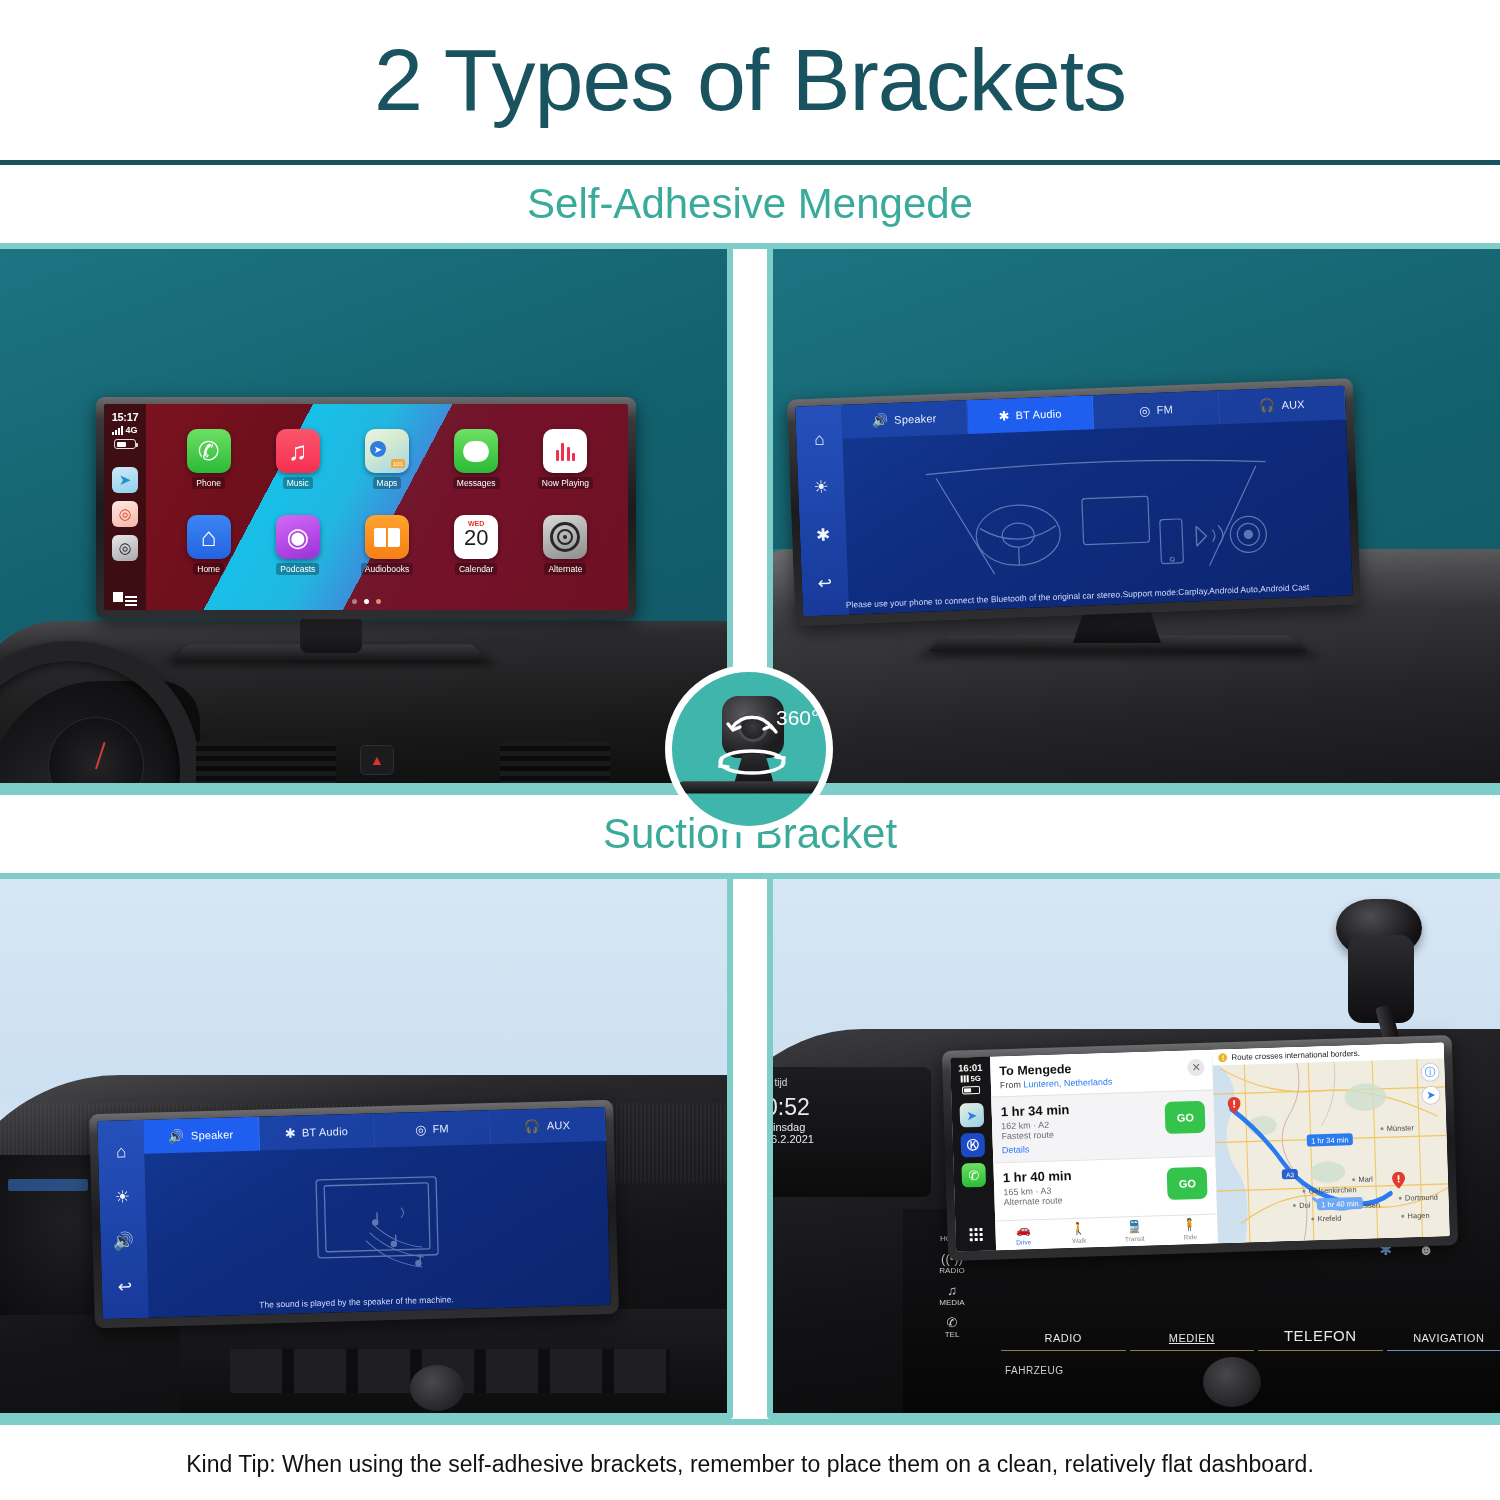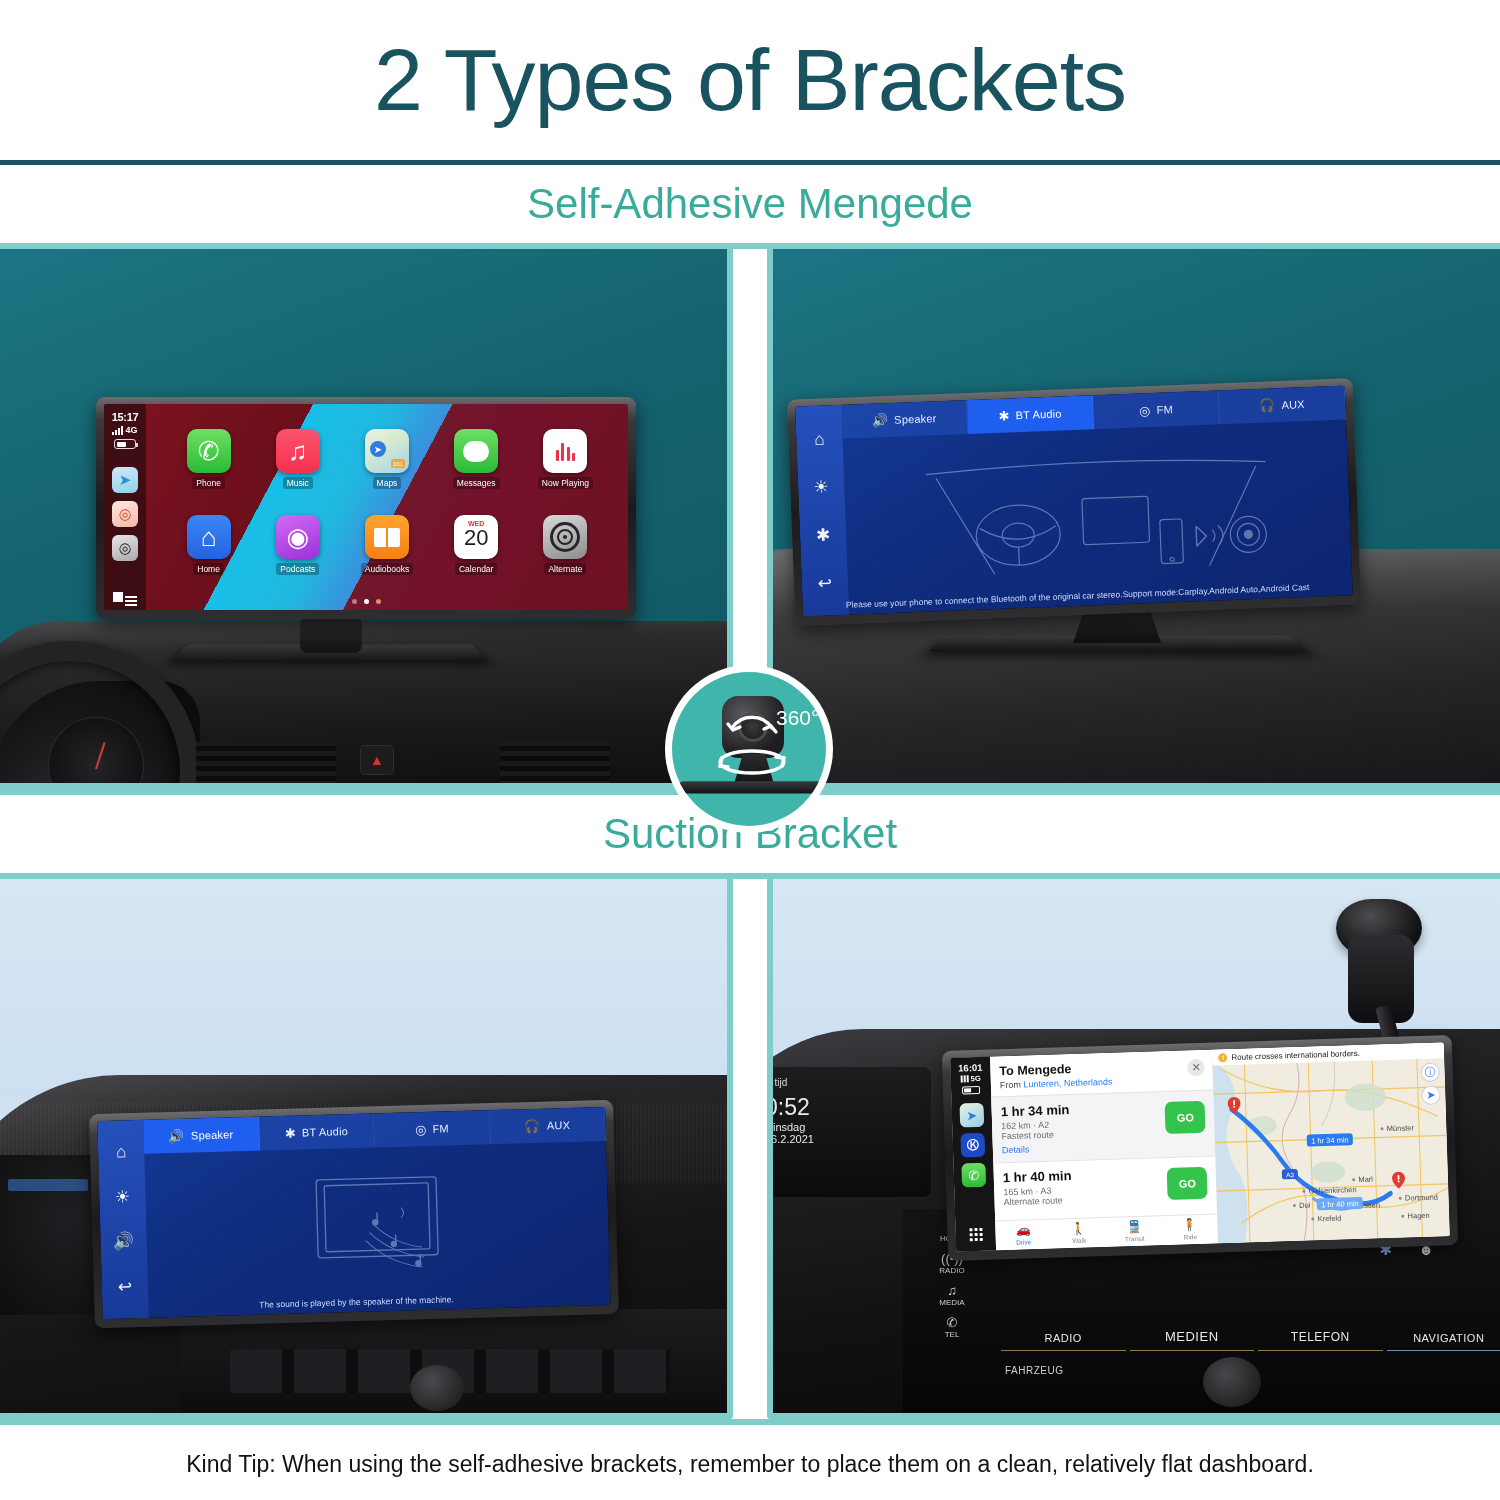--- a/index.html
+++ b/index.html
@@ -649,24 +649,24 @@
                 display:flex;flex-direction:column;gap:8px;color:#cfcfd3;font-size:8px;text-align:center;">
       <div><div style="font-size:13px;">⌂</div><span>HOME</span></div>
       <div><div style="font-size:13px;">((•))</div><span>RADIO</span></div>
       <div><div style="font-size:13px;">♫</div><span>MEDIA</span></div>
       <div><div style="font-size:13px;">✆</div><span>TEL</span></div>
     </div>
     <div style="position:absolute;left:228px;top:352px;width:510px;height:120px;display:flex;gap:4px;">
       <div style="flex:1;border-bottom:1px solid #8e7b4a;color:#e7e7ea;font-size:11px;display:flex;align-items:flex-end;justify-content:center;padding-bottom:6px;letter-spacing:.5px;">
         <span>RADIO</span>
         </div>
-      <div style="flex:1;border-bottom:1px solid #8e7b4a;color:#e7e7ea;font-size:13px;display:flex;align-items:flex-end;justify-content:center;padding-bottom:6px;letter-spacing:.5px;">
+      <div style="flex:1;border-bottom:1px solid #8e7b4a;color:#e7e7ea;font-size:11px;display:flex;align-items:flex-end;justify-content:center;padding-bottom:6px;letter-spacing:.5px;text-decoration:underline;">
         <span>MEDIEN</span>
         </div>
-      <div style="flex:1;border-bottom:1px solid #8e7b4a;color:#e7e7ea;font-size:12px;display:flex;align-items:flex-end;justify-content:center;padding-bottom:6px;letter-spacing:.5px;">
+      <div style="flex:1;border-bottom:1px solid #8e7b4a;color:#e7e7ea;font-size:15px;display:flex;align-items:flex-end;justify-content:center;padding-bottom:6px;letter-spacing:.5px;">
         <span>TELEFON</span>
         </div>
       <div style="flex:1;border-bottom:1px solid #6f8fae;color:#e7e7ea;font-size:11px;display:flex;align-items:flex-end;justify-content:center;padding-bottom:6px;letter-spacing:.5px;">
         <span>NAVIGATION</span>
         </div>
     </div>
     <div style="position:absolute;left:232px;top:486px;color:#d0d0d4;font-size:10px;letter-spacing:.5px;">
       <span>FAHRZEUG</span></div>
     <div style="position:absolute;left:430px;top:478px;width:58px;height:50px;border-radius:50%;
                 background:radial-gradient(circle at 40% 35%,#48484c,#121214);"></div>

